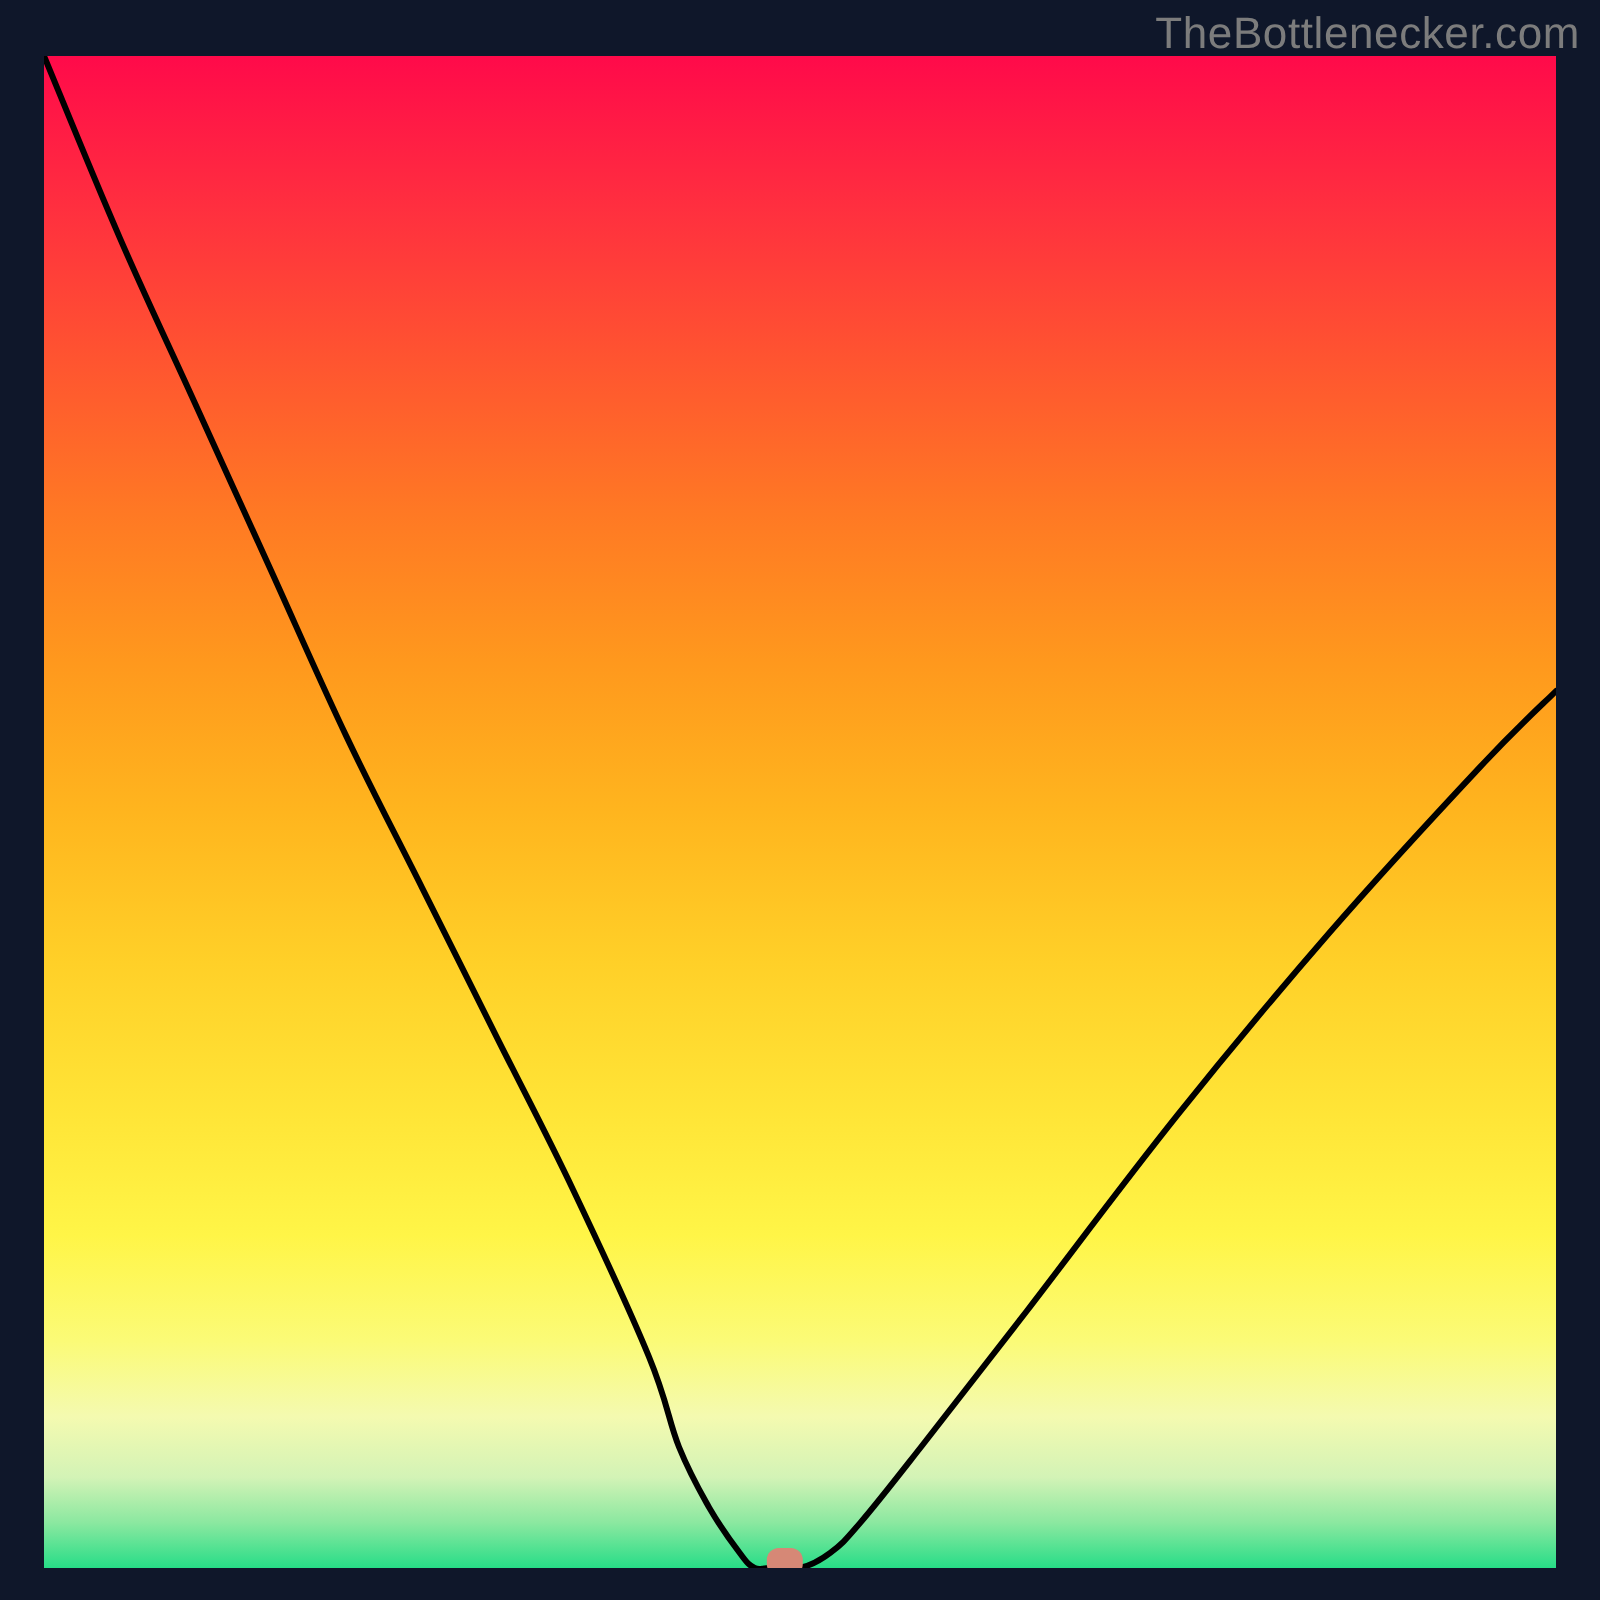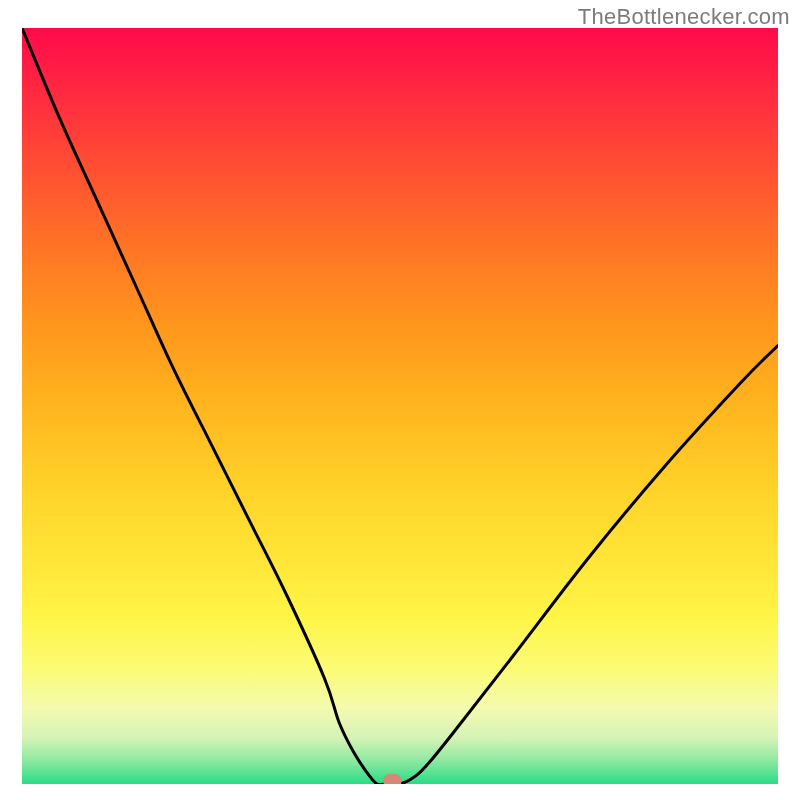--- a/index.html
+++ b/index.html
@@ -8,21 +8,21 @@
     width: 800px;
     height: 800px;
     background: #000;
     overflow: hidden;
     font-family: Arial, sans-serif;
   }
   .frame {
     position: relative;
     width: 800px;
     height: 800px;
-    background: #ffffff;
+    background: #0f172a;
   }
   .watermark {
     position: absolute;
     top: 4px;
     right: 10px;
     color: #7c7c7c;
     font-size: 22px;
     font-weight: 500;
     letter-spacing: 0.3px;
     z-index: 5;

